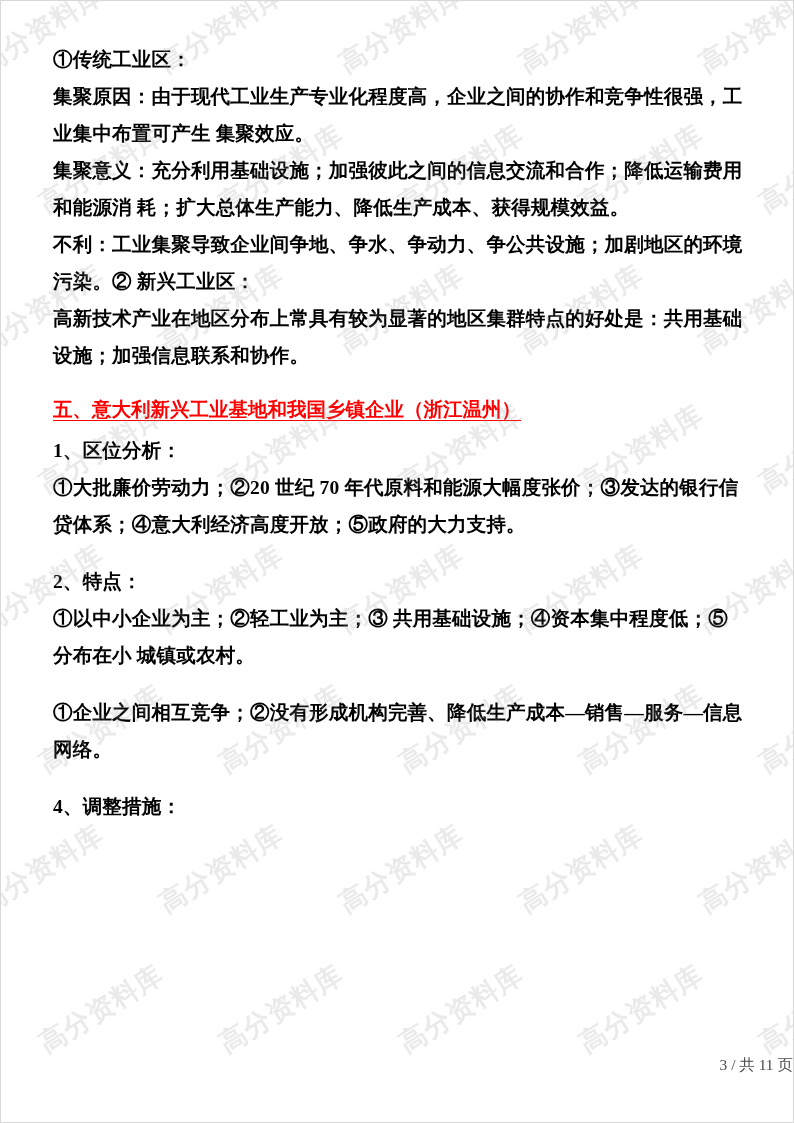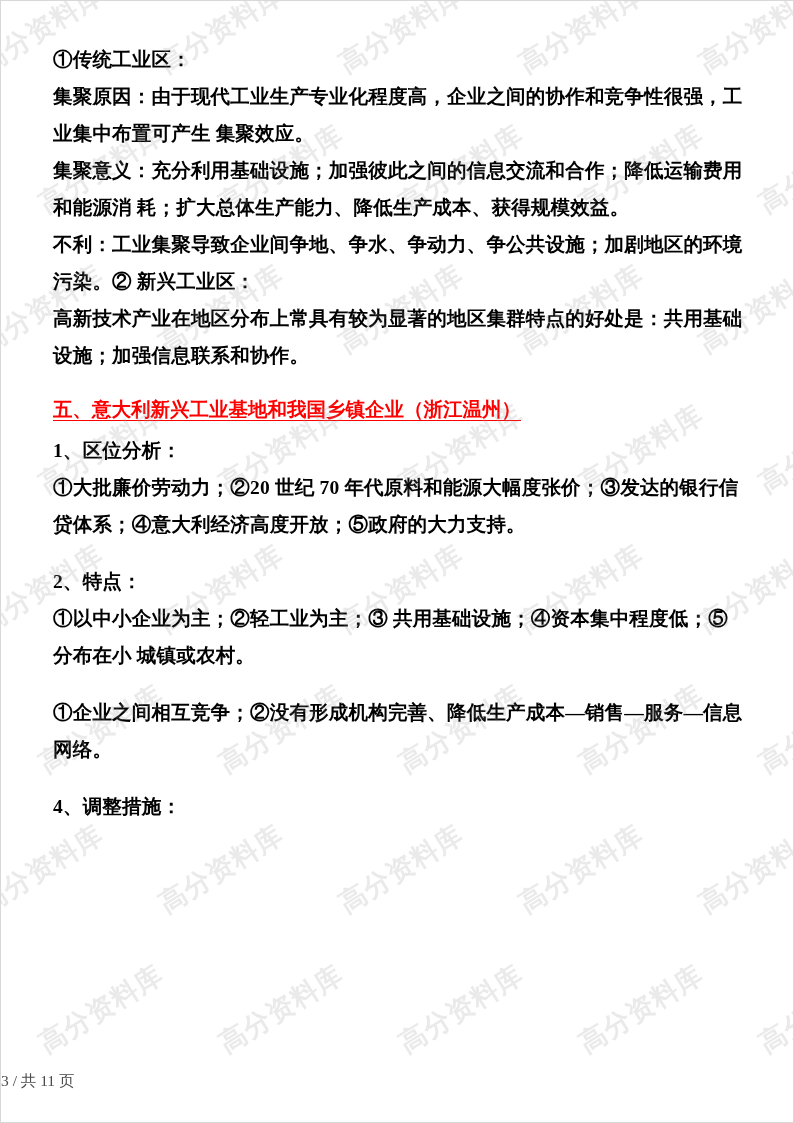--- a/index.html
+++ b/index.html
@@ -74,22 +74,22 @@
     margin-top: 16px;
     margin-bottom: 2px;
   }
   .gap-md { height: 20px; }
 
   
   .footer {
     position: absolute;
     left: 0;
     right: 0;
-    bottom: 30px;
-    text-align: left;
+    bottom: 46px;
+    text-align: right;
     font-size: 15.5px;
     color: #4a4a4a;
     font-family: "Liberation Serif", serif;
     z-index: 4;
     margin-top: 12px;
   }
 </style>
 </head>
 <body>
 

